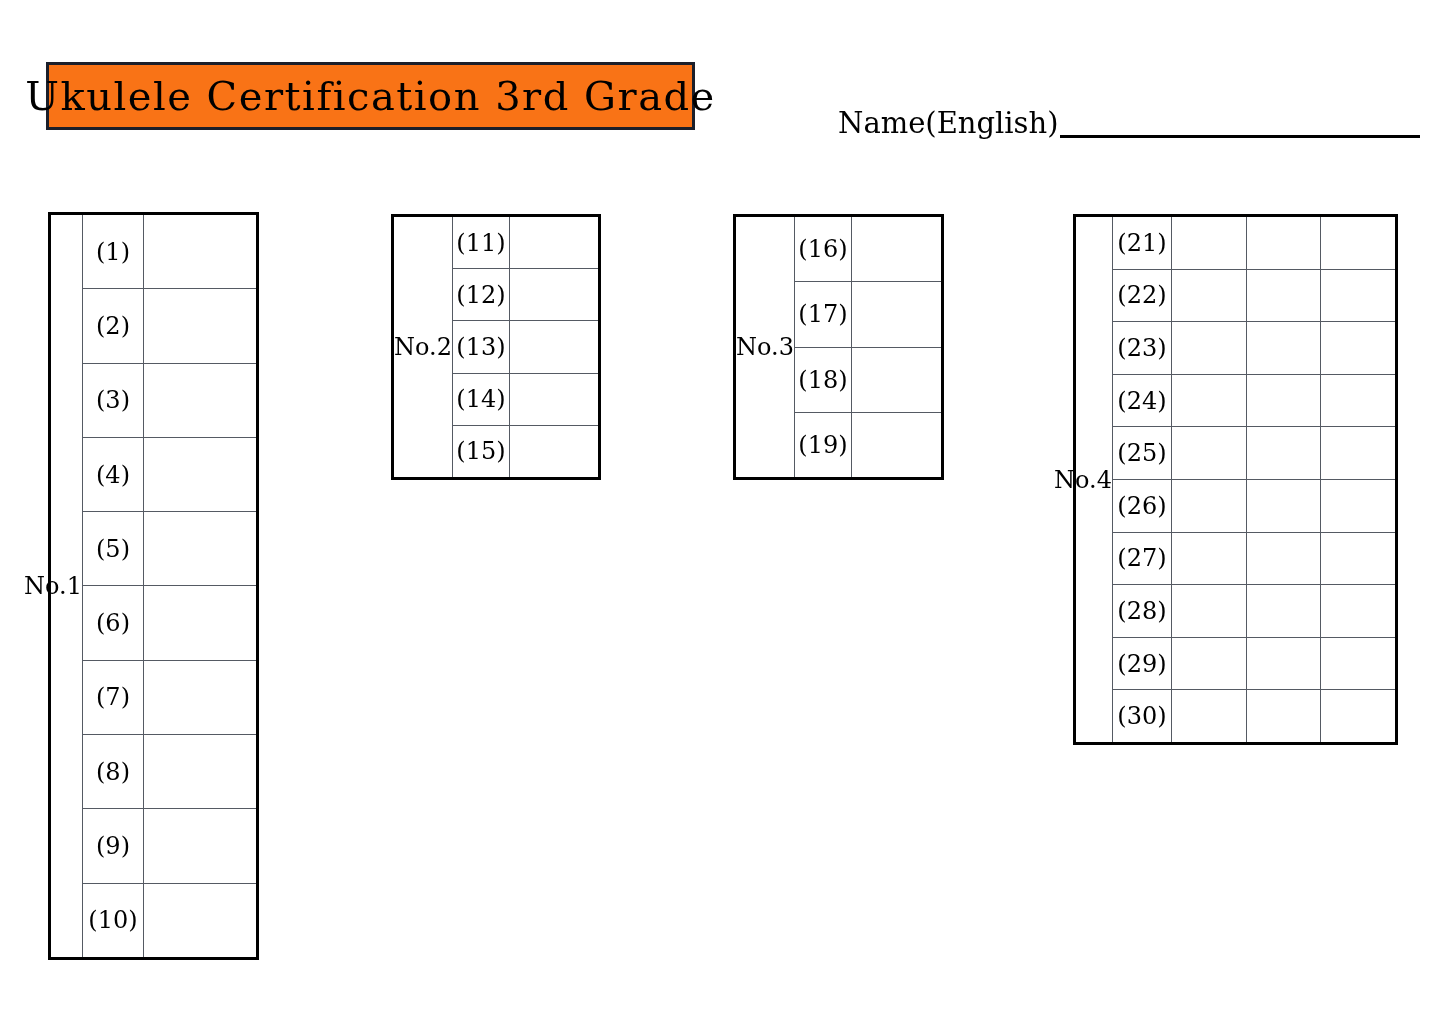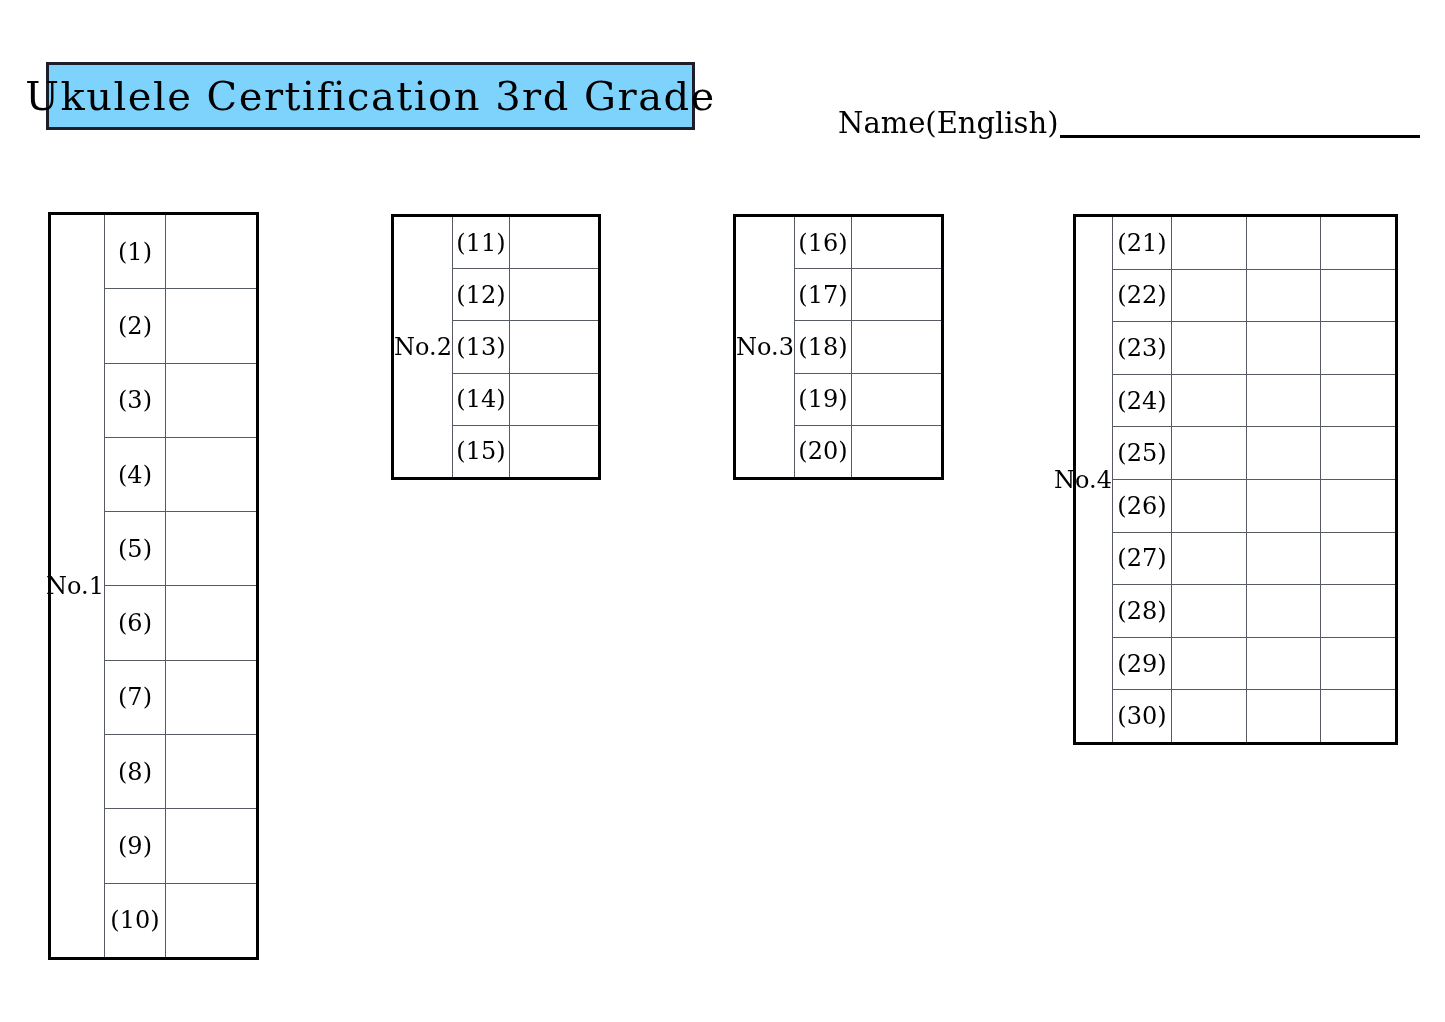--- a/index.html
+++ b/index.html
@@ -17,21 +17,21 @@
   }
 
   
   #title-box {
     position: absolute;
     left: 46px;
     top: 62px;
     width: 649px;
     height: 68px;
     border: 3px solid #1b1f2a;
-    background: #7dd3fc;
+    background: #f97316;
     box-sizing: border-box;
     display: flex;
     align-items: center;
     justify-content: center;
   }
   #title-text {
     font-family: "DejaVu Serif", serif;
     font-size: 40px;
     letter-spacing: 1.5px;
     white-space: nowrap;
@@ -118,21 +118,21 @@
     box-sizing: border-box;
     border-right: 1px solid #555a63;
     flex: 1 1 0;
   }
   .ans-cell:last-child {
     border-right: none;
   }
 
   
   #table-no1 { left: 48px;   top: 212px; width: 211px; height: 748px; }
-  #table-no1 .label-col { width: 54px; }
+  #table-no1 .label-col { width: 32px; }
   #table-no1 .num-cell  { width: 61px; }
 
   #table-no2 { left: 391px;  top: 214px; width: 210px; height: 266px; }
   #table-no2 .label-col { width: 59px; }
   #table-no2 .num-cell  { width: 57px; }
 
   #table-no3 { left: 733px;  top: 214px; width: 211px; height: 266px; }
   #table-no3 .label-col { width: 59px; }
   #table-no3 .num-cell  { width: 57px; }
 
@@ -279,26 +279,20 @@
             <span class="num-text">(18)</span>
           </div>
           <div class="ans-cell"></div>
         </div>
         <div class="t-row">
           <div class="num-cell">
             <span class="num-text">(19)</span>
           </div>
           <div class="ans-cell"></div>
         </div>
-        <div class="t-row">
-          <div class="num-cell">
-            <span class="num-text">(20)</span>
-          </div>
-          <div class="ans-cell"></div>
-        </div>
       </div>
     </div>
     <div class="answer-table" id="table-no4">
       <div class="label-col">
         <span class="label-text">No.4</span>
       </div>
       <div class="rows-col">
         <div class="t-row">
           <div class="num-cell">
             <span class="num-text">(21)</span>

